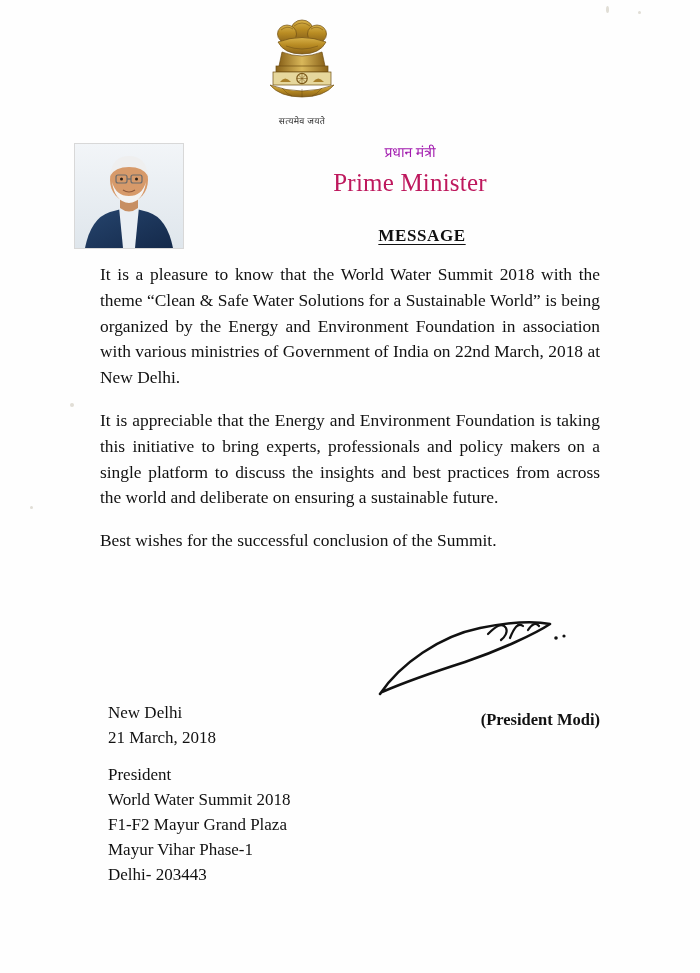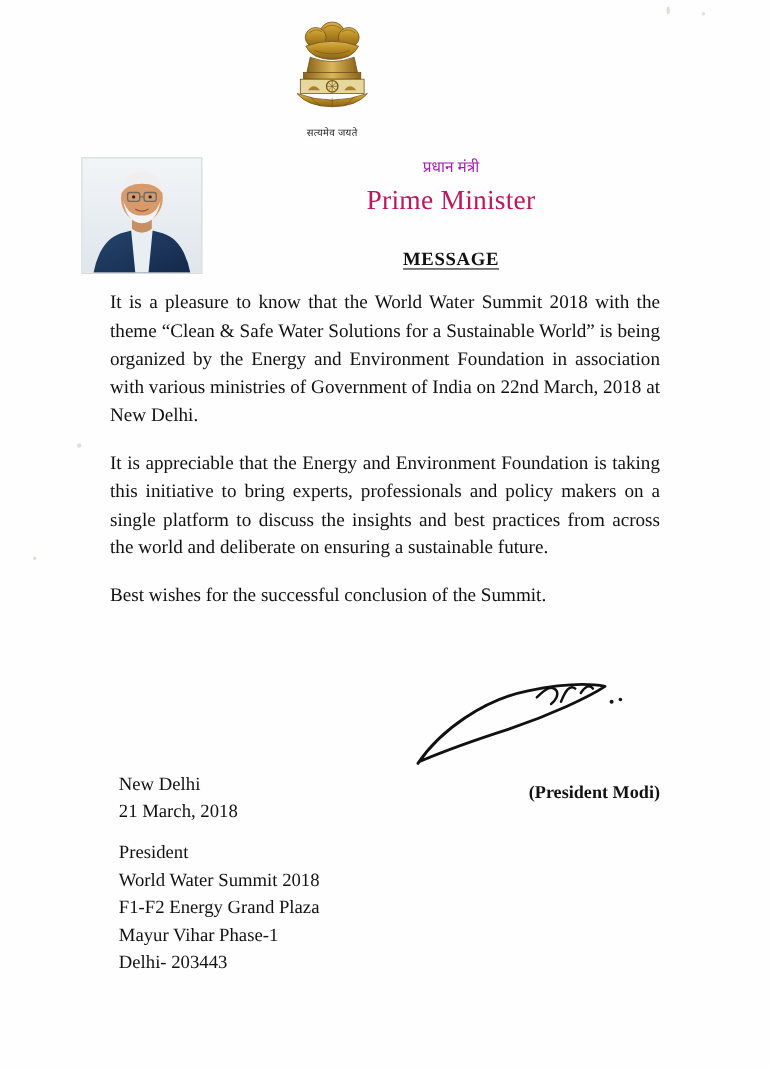--- a/index.html
+++ b/index.html
@@ -82,21 +82,21 @@
     margin-bottom: 6px;
   }
   .title-en {
     font-size: 25px;
     line-height: 1.2;
     color: #be185d;
     letter-spacing: .2px;
   }
   .msg-label {
     position: absolute;
-    left: 200px;
+    left: 212px;
     top: 226px;
     width: 420px;
     text-align: center;
     font-size: 17px;
     font-weight: bold;
     letter-spacing: .6px;
     text-decoration: underline;
     text-underline-offset: 3px;
     color: #111;
   }
@@ -287,18 +287,18 @@
     </svg>
   </div>
   <div class="sig-name">(President Modi)</div>
 
   <div class="footer">
     <div class="line">New Delhi</div>
     <div class="line">21 March, 2018</div>
     <div class="gap"></div>
     <div class="line">President</div>
     <div class="line">World Water Summit 2018</div>
-    <div class="line">F1-F2 Energy Grand Plaza</div>
+    <div class="line">F1-F2 Mayur Grand Plaza</div>
     <div class="line">Mayur Vihar Phase-1</div>
     <div class="line">Delhi- 203443</div>
   </div>
 
 </div>
 
 </body></html>

